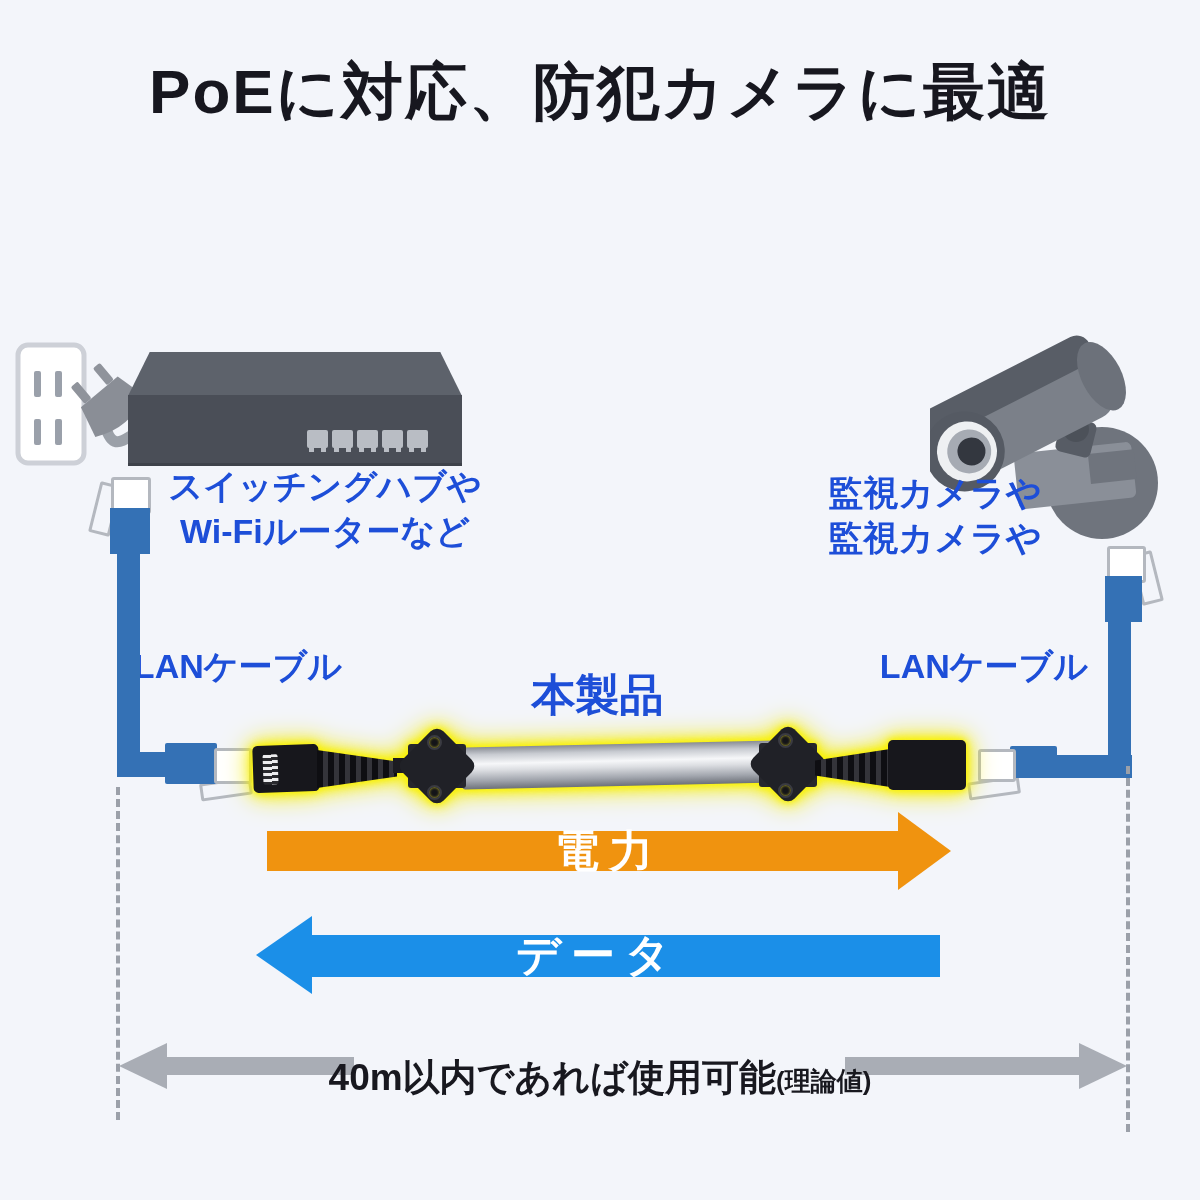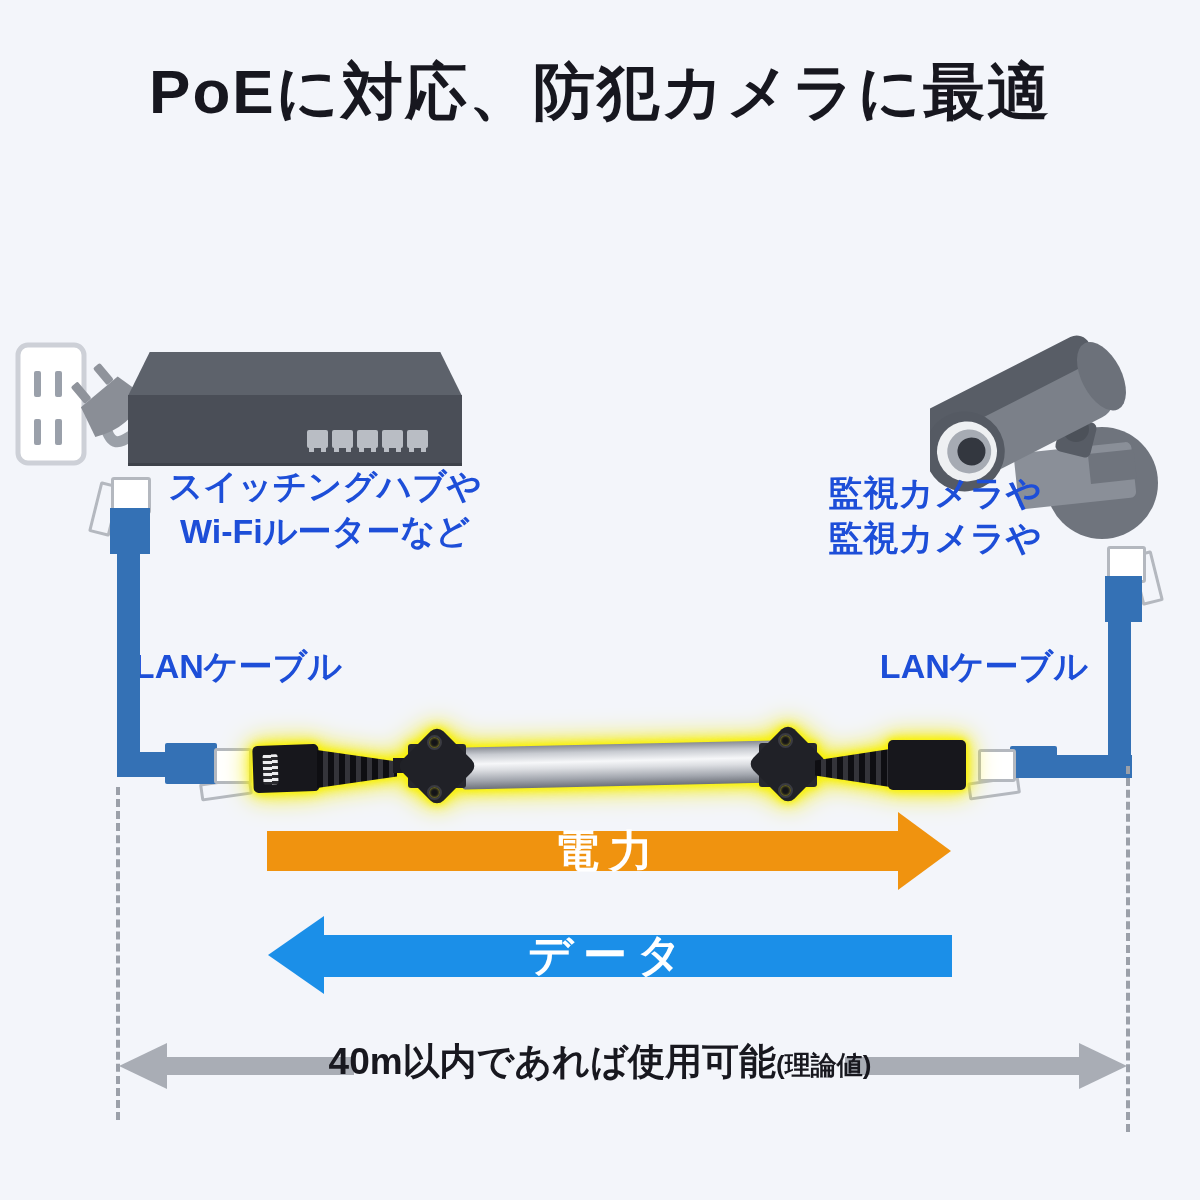--- a/index.html
+++ b/index.html
@@ -62,33 +62,33 @@
   
   .flow{position:absolute;height:78px;}
   .flow .body{position:absolute;}
   .flow .head{position:absolute;top:0;height:100%;}
   .flow .lbl{position:absolute;left:0;top:0;width:100%;height:100%;
     display:flex;align-items:center;justify-content:center;
     color:#ffffff;font-size:44px;font-weight:bold;letter-spacing:10px;}
   .power{left:267px;top:812px;width:684px;}
   .power .body{left:0;top:19px;width:631px;height:40px;background:#f0930f;}
   .power .head{left:631px;width:53px;background:#f0930f;clip-path:polygon(0 0,100% 50%,0 100%);}
-  .data{left:268px;top:916px;width:684px;}
+  .data{left:256px;top:916px;width:684px;}
   .data .body{left:56px;top:19px;width:628px;height:42px;background:#1b8fe8;}
   .data .head{left:0;width:56px;background:#1b8fe8;clip-path:polygon(100% 0,0 50%,100% 100%);}
   
   .dash{border-left:4px dashed #9ba0a9;width:0;}
   .dash-l{left:116px;top:787px;height:333px;}
   .dash-r{left:1126px;top:766px;height:366px;}
   .rng{background:#a9adb5;}
   .rng-body-l{left:164px;top:1057px;width:190px;height:18px;}
   .rng-body-r{left:845px;top:1057px;width:236px;height:18px;}
   .rng-head-l{left:119px;top:1043px;width:48px;height:46px;clip-path:polygon(100% 0,0 50%,100% 100%);}
   .rng-head-r{left:1079px;top:1043px;width:48px;height:46px;clip-path:polygon(0 0,100% 50%,0 100%);}
-  .rng-text{left:300px;top:1040px;width:600px;height:52px;text-align:center;line-height:44px;
+  .rng-text{left:300px;top:1040px;width:600px;height:52px;text-align:center;line-height:76px;
     font-weight:bold;color:#18181f;font-size:37px;white-space:nowrap;}
   .rng-text .note{font-size:26px;}
 </style>
 </head>
 <body>
 
 <div id="canvas">
 
   <div class="abs title">PoEに対応、防犯カメラに最適</div>
 
@@ -139,20 +139,21 @@
       <circle cx="-66" cy="5" r="14" fill="#33373f"></circle>
     </g>
   </svg>
   <div class="abs caption cam-caption">
     <div>監視カメラや</div>
     <div>監視カメラや</div>
   </div>
 
   <div class="abs caption lan-left">LANケーブル</div>
   <div class="abs caption lan-right">LANケーブル</div>
+  <div class="abs caption product-name">本製品</div>
 
   <div class="abs latch" style="left:94px;top:483px;width:16px;height:46px;transform:rotate(14deg)"></div>
   <div class="abs tip" style="left:111px;top:477px;width:34px;height:31px"></div>
   <div class="abs cable" style="left:110px;top:508px;width:40px;height:46px"></div>
   <div class="abs cable" style="left:117px;top:550px;width:23px;height:210px"></div>
   <div class="abs cable" style="left:117px;top:752px;width:56px;height:25px"></div>
   <div class="abs latch" style="left:200px;top:780px;width:46px;height:12px;transform:rotate(-8deg)"></div>
   <div class="abs cable" style="left:165px;top:743px;width:52px;height:41px;border-radius:2px"></div>
   <div class="abs tip" style="left:214px;top:748px;width:32px;height:30px"></div>
 

